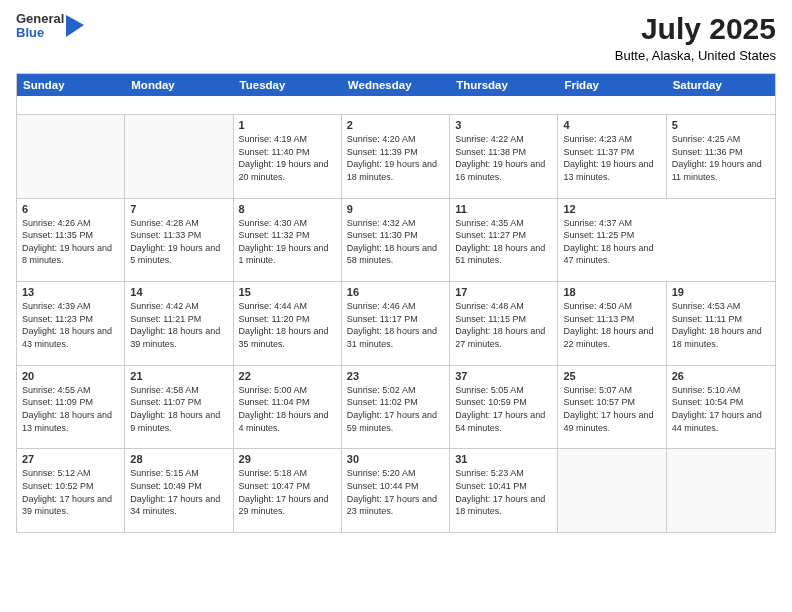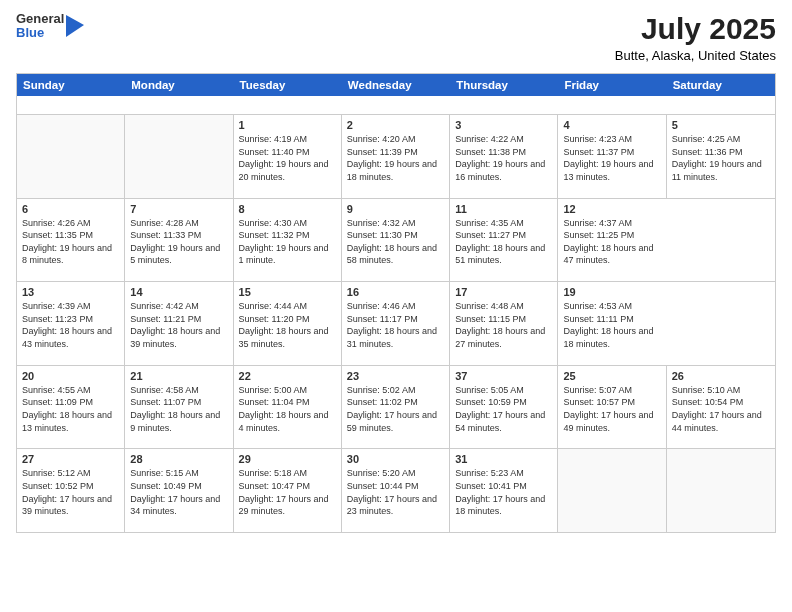--- a/index.html
+++ b/index.html
@@ -206,20 +206,24 @@
           </div>
           <div class="cal-cell">
             <span class="day-num">16</span>
             <div class="info">Sunrise: 4:46 AM<br>Sunset: 11:17 PM<br>Daylight: 18 hours and 31 minutes.</div>
           </div>
           <div class="cal-cell">
             <span class="day-num">17</span>
             <div class="info">Sunrise: 4:48 AM<br>Sunset: 11:15 PM<br>Daylight: 18 hours and 27 minutes.</div>
           </div>
           <div class="cal-cell">
+            <span class="day-num">18</span>
+            <div class="info">Sunrise: 4:50 AM<br>Sunset: 11:13 PM<br>Daylight: 18 hours and 22 minutes.</div>
+          </div>
+          <div class="cal-cell">
             <span class="day-num">19</span>
             <div class="info">Sunrise: 4:53 AM<br>Sunset: 11:11 PM<br>Daylight: 18 hours and 18 minutes.</div>
           </div>
         </div>
         <div class="cal-week">
           <div class="cal-cell">
             <span class="day-num">20</span>
             <div class="info">Sunrise: 4:55 AM<br>Sunset: 11:09 PM<br>Daylight: 18 hours and 13 minutes.</div>
           </div>
           <div class="cal-cell">

